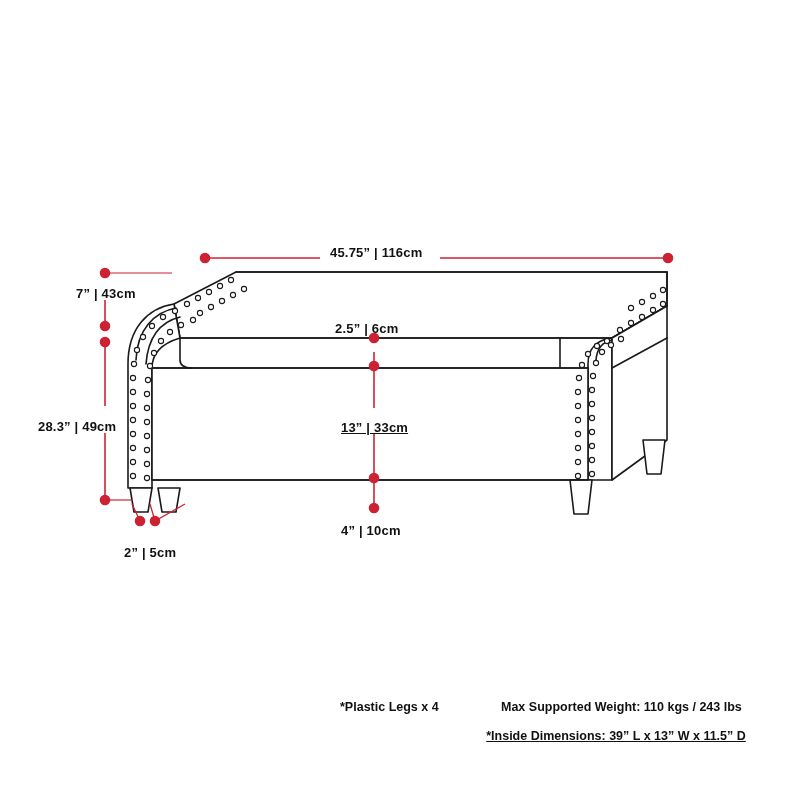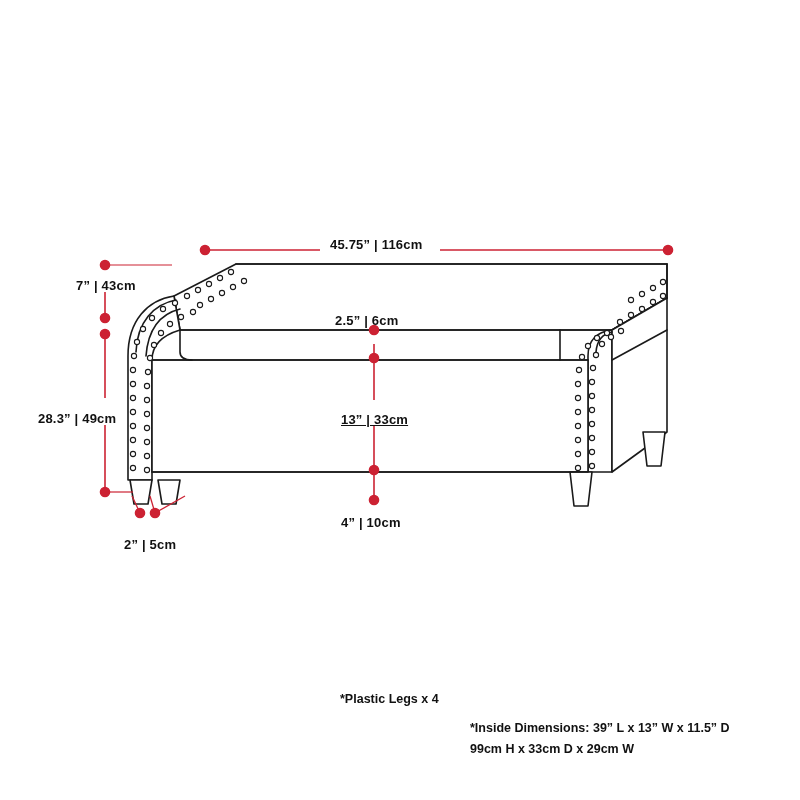--- a/index.html
+++ b/index.html
@@ -10,21 +10,21 @@
   body {
     width: 800px;
     height: 800px;
     font-family: "Liberation Sans", sans-serif;
     color: #000000;
     position: relative;
     overflow: hidden;
   }
   #stage {
     position: absolute;
-    left: 0; top: 0;
+    left: 0; top: 8px;
     width: 800px;
     height: 636px;
   }
   svg#diagram {
     position: absolute;
     left: 0; top: 0;
     width: 800px;
     height: 800px;
   }
   .dim-label {
@@ -37,21 +37,21 @@
     letter-spacing: 0.2px;
   }
   .footnote {
     position: absolute;
     font-family: "Liberation Sans", sans-serif;
     font-weight: bold;
     font-size: 12.5px;
     color: #111111;
     white-space: nowrap;
   }
-  .fn-right { text-align: left; }
+  .fn-right { text-align: center; text-decoration: underline; }
 </style>
 </head>
 <body>
 
 <div id="stage">
 
   <svg id="diagram" viewBox="0 0 800 800">
     <defs>
       <g id="studpat"></g>
     </defs>
@@ -222,18 +222,18 @@
   <div class="dim-label" style="left:335px; top:313px;">2.5” | 6cm</div>
 
   <div class="dim-label" style="left:341px; top:412px;text-decoration:underline;">13” | 33cm</div>
 
   <div class="dim-label" style="left:341px; top:515px;">4” | 10cm</div>
 
   <div class="dim-label" style="left:124px; top:537px;">2” | 5cm</div>
 
   <div class="footnote" style="left:340px; top:692px;">*Plastic Legs x 4</div>
 
+  <div class="footnote" style="left:501px; top:692px;">Max Supported Weight: 110 kgs / 243 lbs</div>
 
   <div class="footnote fn-right" style="left:470px; top:721px; width:292px;">*Inside Dimensions: 39” L x 13” W x 11.5” D</div>
 
-  <div class="footnote fn-right" style="left:470px; top:742px; width:292px;">99cm H x 33cm D x 29cm W</div>
 
 </div>
 
 </body></html>

